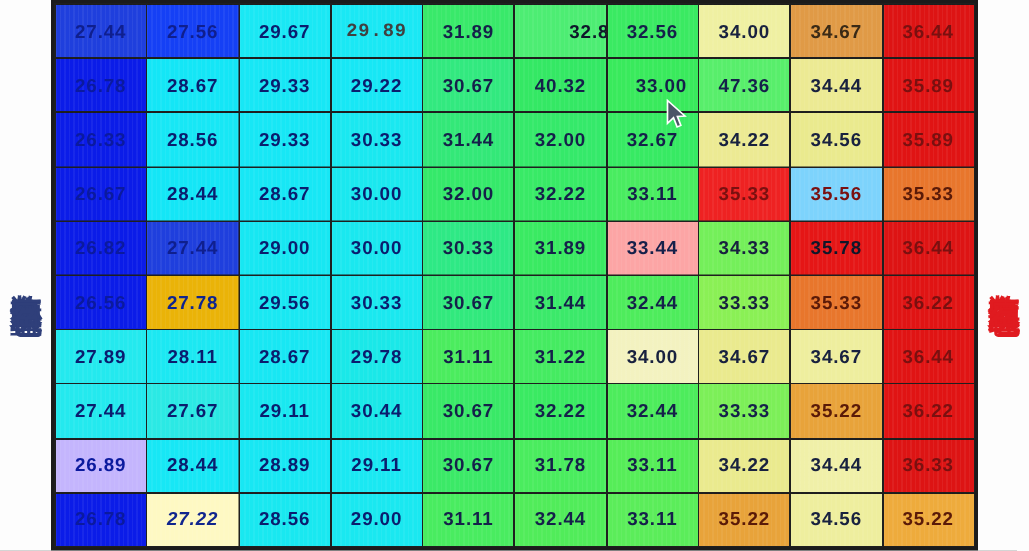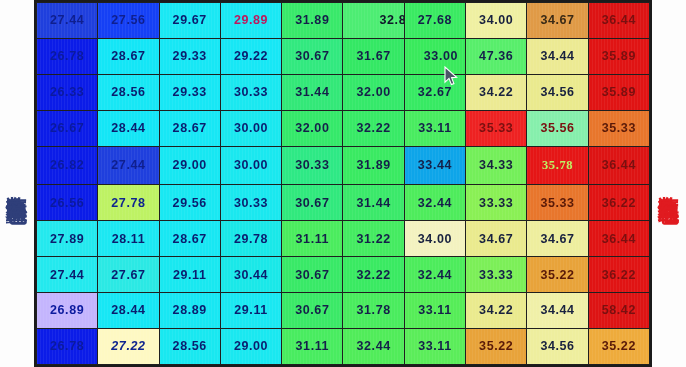--- a/index.html
+++ b/index.html
@@ -109,35 +109,35 @@
 
   <div id="label-left" class="side-label" style="color: rgb(47, 63, 122);">数值小的区块显蓝色</div>
 
   <div id="grid-wrap">
     <table class="heatmap">
       <tbody id="heatmap-body">
           <tr>
             <td style="background: rgb(31, 63, 221); color: rgb(15, 31, 142);"><span class="v">27.44</span></td>
             <td style="background: rgb(21, 64, 245); color: rgb(15, 31, 142);"><span class="v">27.56</span></td>
             <td style="background: rgb(26, 232, 244); color: rgb(11, 29, 110);"><span class="v">29.67</span></td>
-            <td style="background: rgb(26, 232, 244); color: #be185d;"><span class="v">29.89</span></td>
+            <td style="background: rgb(26, 232, 244); color: #404040; font-family: Liberation Mono, monospace;"><span class="v">29.89</span></td>
             <td style="background: rgb(57, 233, 106); color: rgb(21, 32, 74);"><span class="v">31.89</span></td>
             <td style="background: rgb(77, 237, 115); color: #0f172a; padding-left: 36px;"><span class="v">32.89</span></td>
-            <td style="background: rgb(58, 234, 98); color: rgb(21, 32, 74);"><span class="v">27.68</span></td>
+            <td style="background: rgb(58, 234, 98); color: rgb(21, 32, 74);"><span class="v">32.56</span></td>
             <td style="background: rgb(239, 240, 162); color: rgb(24, 33, 63);"><span class="v">34.00</span></td>
             <td style="background: rgb(224, 154, 70); color: rgb(58, 42, 22);"><span class="v">34.67</span></td>
             <td style="background: rgb(221, 20, 20); color: rgb(122, 16, 16);"><span class="v">36.44</span></td>
           </tr>
           <tr>
             <td style="background: rgb(11, 28, 232); color: rgb(11, 26, 158);"><span class="v">26.78</span></td>
             <td style="background: rgb(20, 230, 246); color: rgb(11, 29, 110);"><span class="v">28.67</span></td>
             <td style="background: rgb(23, 231, 245); color: rgb(11, 29, 110);"><span class="v">29.33</span></td>
             <td style="background: rgb(23, 231, 245); color: rgb(11, 29, 110);"><span class="v">29.22</span></td>
             <td style="background: rgb(50, 233, 127); color: rgb(21, 32, 74);"><span class="v">30.67</span></td>
-            <td style="background: rgb(52, 232, 100); color: rgb(21, 32, 74);"><span class="v">31.67</span></td>
+            <td style="background: rgb(52, 232, 100); color: rgb(21, 32, 74);"><span class="v">40.32</span></td>
             <td style="background: rgb(57, 234, 92); color: rgb(21, 32, 74); padding-left: 12px;"><span class="v">33.00</span></td>
             <td style="background: rgb(88, 238, 107); color: rgb(21, 32, 74);"><span class="v">47.36</span></td>
             <td style="background: rgb(236, 234, 147); color: rgb(24, 33, 63);"><span class="v">34.44</span></td>
             <td style="background: rgb(224, 20, 20); color: rgb(122, 16, 16);"><span class="v">35.89</span></td>
           </tr>
           <tr>
             <td style="background: rgb(11, 28, 232); color: rgb(11, 26, 158);"><span class="v">26.33</span></td>
             <td style="background: rgb(23, 231, 245); color: rgb(11, 29, 110);"><span class="v">28.56</span></td>
             <td style="background: rgb(23, 231, 245); color: rgb(11, 29, 110);"><span class="v">29.33</span></td>
             <td style="background: rgb(26, 232, 240); color: rgb(11, 29, 110);"><span class="v">30.33</span></td>
@@ -150,38 +150,38 @@
           </tr>
           <tr>
             <td style="background: rgb(11, 28, 232); color: rgb(11, 26, 158);"><span class="v">26.67</span></td>
             <td style="background: rgb(20, 230, 246); color: rgb(11, 29, 110);"><span class="v">28.44</span></td>
             <td style="background: rgb(23, 231, 245); color: rgb(11, 29, 110);"><span class="v">28.67</span></td>
             <td style="background: rgb(26, 232, 239); color: rgb(11, 29, 110);"><span class="v">30.00</span></td>
             <td style="background: rgb(53, 233, 106); color: rgb(21, 32, 74);"><span class="v">32.00</span></td>
             <td style="background: rgb(56, 234, 102); color: rgb(21, 32, 74);"><span class="v">32.22</span></td>
             <td style="background: rgb(73, 236, 96); color: rgb(21, 32, 74);"><span class="v">33.11</span></td>
             <td style="background: rgb(238, 34, 34); color: rgb(122, 16, 16);"><span class="v">35.33</span></td>
-            <td style="background: #86efac; color: rgb(122, 16, 16); text-align: center;"><span class="v">35.56</span></td>
+            <td style="background: #7dd3fc; color: rgb(122, 16, 16); text-align: center;"><span class="v">35.56</span></td>
             <td style="background: rgb(232, 118, 44); color: rgb(90, 26, 8);"><span class="v">35.33</span></td>
           </tr>
           <tr>
             <td style="background: rgb(11, 28, 232); color: rgb(11, 26, 158);"><span class="v">26.82</span></td>
             <td style="background: rgb(31, 63, 221); color: rgb(15, 31, 142);"><span class="v">27.44</span></td>
             <td style="background: rgb(23, 231, 242); color: rgb(11, 29, 110);"><span class="v">29.00</span></td>
             <td style="background: rgb(26, 232, 239); color: rgb(11, 29, 110);"><span class="v">30.00</span></td>
             <td style="background: rgb(46, 233, 133); color: rgb(21, 32, 74);"><span class="v">30.33</span></td>
             <td style="background: rgb(58, 234, 98); color: rgb(21, 32, 74);"><span class="v">31.89</span></td>
-            <td style="background: #0ea5e9; color: rgb(21, 32, 74);"><span class="v">33.44</span></td>
+            <td style="background: #fca5a5; color: rgb(21, 32, 74);"><span class="v">33.44</span></td>
             <td style="background: rgb(116, 239, 90); color: rgb(24, 33, 63);"><span class="v">34.33</span></td>
-            <td style="background: rgb(229, 22, 22); color: #bef264; font-family: Liberation Serif, serif;"><span class="v">35.78</span></td>
+            <td style="background: rgb(229, 22, 22); color: #0f172a;"><span class="v">35.78</span></td>
             <td style="background: rgb(221, 20, 20); color: rgb(122, 16, 16);"><span class="v">36.44</span></td>
           </tr>
           <tr>
             <td style="background: rgb(11, 28, 232); color: rgb(11, 26, 158);"><span class="v">26.56</span></td>
-            <td style="background: #bef264; color: rgb(16, 37, 142);"><span class="v">27.78</span></td>
+            <td style="background: #eab308; color: rgb(16, 37, 142);"><span class="v">27.78</span></td>
             <td style="background: rgb(25, 232, 242); color: rgb(11, 29, 110);"><span class="v">29.56</span></td>
             <td style="background: rgb(26, 232, 239); color: rgb(11, 29, 110);"><span class="v">30.33</span></td>
             <td style="background: rgb(49, 233, 125); color: rgb(21, 32, 74);"><span class="v">30.67</span></td>
             <td style="background: rgb(59, 233, 106); color: rgb(21, 32, 74);"><span class="v">31.44</span></td>
             <td style="background: rgb(78, 236, 92); color: rgb(21, 32, 74);"><span class="v">32.44</span></td>
             <td style="background: rgb(138, 240, 85); color: rgb(24, 33, 63);"><span class="v">33.33</span></td>
             <td style="background: rgb(232, 118, 44); color: rgb(90, 26, 8);"><span class="v">35.33</span></td>
             <td style="background: rgb(224, 20, 20); color: rgb(122, 16, 16);"><span class="v">36.22</span></td>
           </tr>
           <tr>
@@ -211,21 +211,21 @@
           <tr>
             <td style="background: #c4b5fd; color: rgb(11, 26, 158);"><span class="v">26.89</span></td>
             <td style="background: rgb(23, 231, 245); color: rgb(11, 29, 110);"><span class="v">28.44</span></td>
             <td style="background: rgb(24, 231, 243); color: rgb(11, 29, 110);"><span class="v">28.89</span></td>
             <td style="background: rgb(26, 232, 242); color: rgb(11, 29, 110);"><span class="v">29.11</span></td>
             <td style="background: rgb(59, 233, 103); color: rgb(21, 32, 74);"><span class="v">30.67</span></td>
             <td style="background: rgb(74, 236, 94); color: rgb(21, 32, 74);"><span class="v">31.78</span></td>
             <td style="background: rgb(86, 237, 88); color: rgb(21, 32, 74);"><span class="v">33.11</span></td>
             <td style="background: rgb(234, 234, 142); color: rgb(24, 33, 63);"><span class="v">34.22</span></td>
             <td style="background: rgb(240, 240, 168); color: rgb(24, 33, 63);"><span class="v">34.44</span></td>
-            <td style="background: rgb(221, 20, 20); color: rgb(122, 16, 16);"><span class="v">58.42</span></td>
+            <td style="background: rgb(221, 20, 20); color: rgb(122, 16, 16);"><span class="v">36.33</span></td>
           </tr>
           <tr>
             <td style="background: rgb(11, 28, 232); color: rgb(11, 26, 158);"><span class="v">26.78</span></td>
             <td style="background: #fef9c3; color: rgb(16, 37, 142); font-style: italic;"><span class="v">27.22</span></td>
             <td style="background: rgb(25, 232, 240); color: rgb(11, 29, 110);"><span class="v">28.56</span></td>
             <td style="background: rgb(26, 232, 240); color: rgb(11, 29, 110);"><span class="v">29.00</span></td>
             <td style="background: rgb(73, 236, 96); color: rgb(21, 32, 74);"><span class="v">31.11</span></td>
             <td style="background: rgb(81, 236, 90); color: rgb(21, 32, 74);"><span class="v">32.44</span></td>
             <td style="background: rgb(91, 237, 90); color: rgb(21, 32, 74);"><span class="v">33.11</span></td>
             <td style="background: rgb(232, 163, 58); color: rgb(90, 26, 8);"><span class="v">35.22</span></td>

